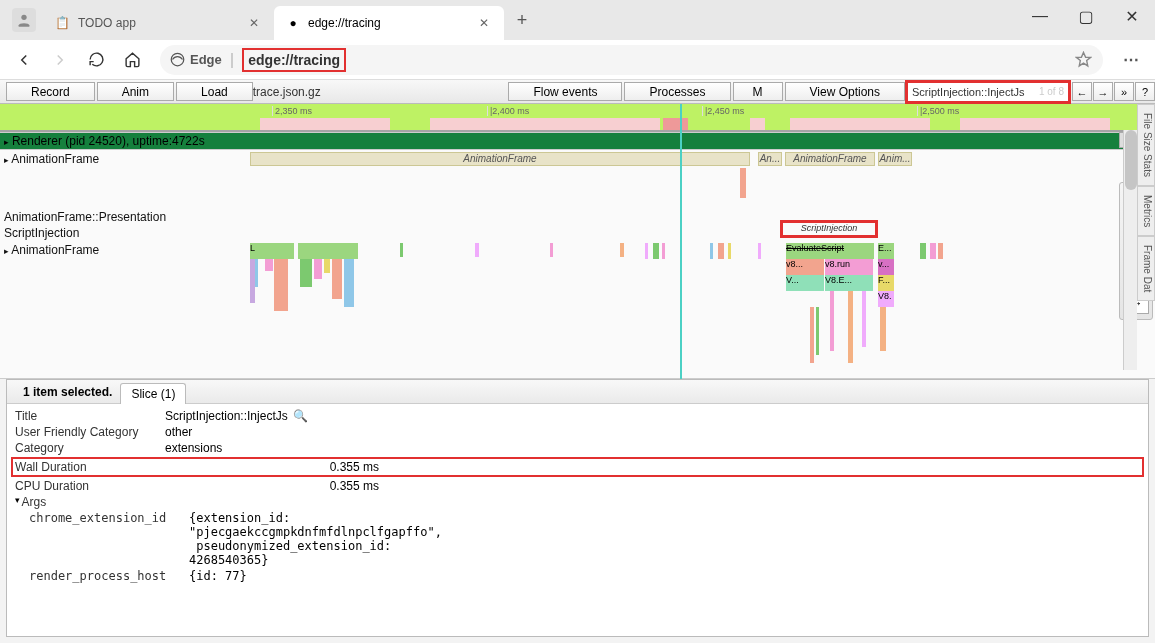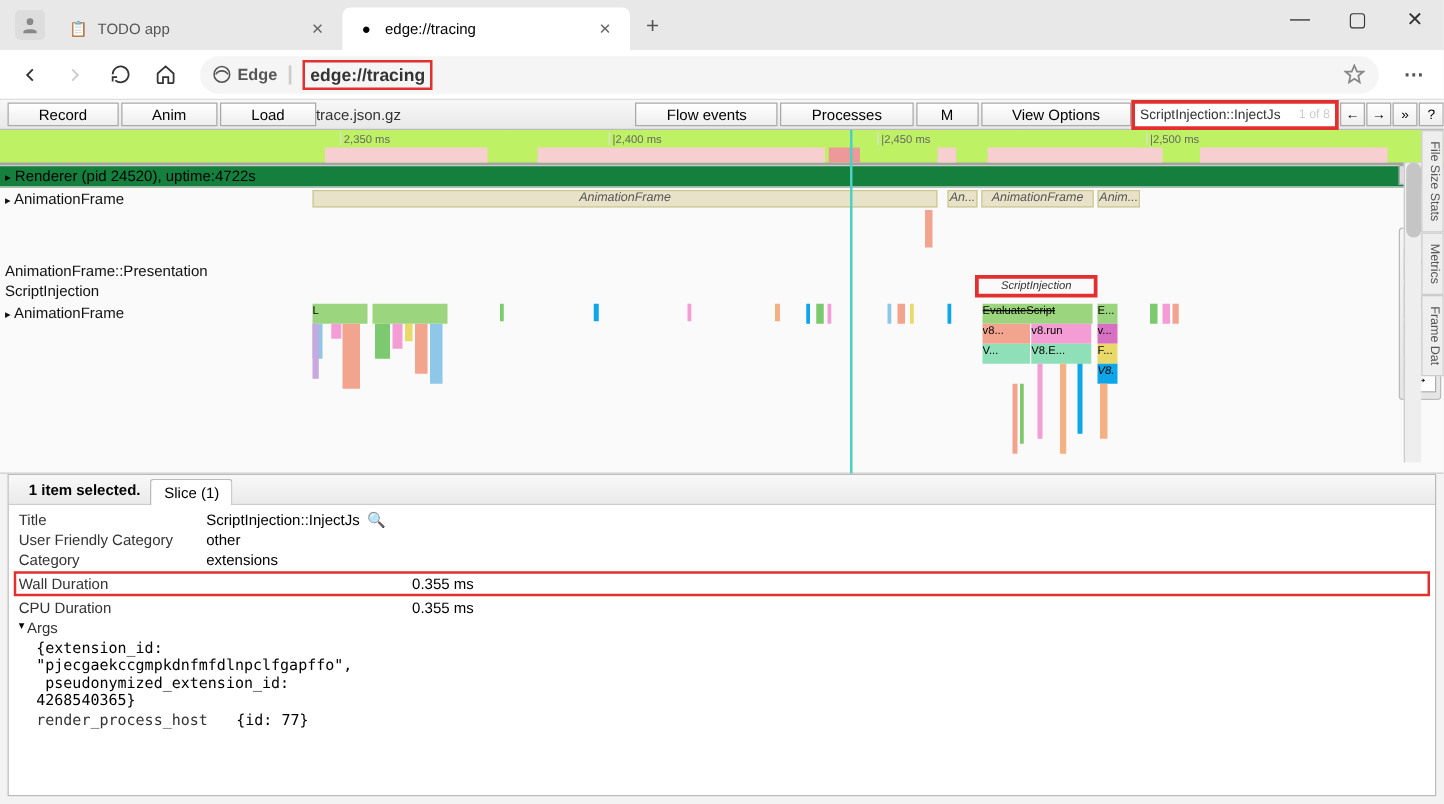--- a/index.html
+++ b/index.html
@@ -54,21 +54,21 @@
 
 .tracks { position: absolute; left: 250px; top: 48px; right: 30px; bottom: 0; }
 .anim-bar { position: absolute; top: 0; height: 14px; background: #e8e3c8; border: 1px solid #ccc794; font-size: 10px; font-style: italic; color: #555; text-align: center; overflow: hidden; }
 .trk-block { position: absolute; height: 16px; font-size: 9px; overflow: hidden; white-space: nowrap; }
 .c-lightgreen { background: #9bd67f; }
 .c-green { background: #7cc96f; }
 .c-pink { background: #f39dd4; }
 .c-salmon { background: #f2a48e; }
 .c-orange { background: #f4b183; }
 .c-blue { background: #8fc7e8; }
-.c-teal { background: #0ea5e9; font-style: italic; }
+.c-teal { background: #f0abfc; }
 .c-magenta { background: #d770c3; }
 .c-yellow { background: #e8d968; }
 .c-mint { background: #8fe0b8; }
 .c-lav { background: #c7a8e0; }
 
 .si-highlight { position: absolute; border: 3px solid #e23030; }
 
 .nav-tools { position: absolute; right: 2px; top: 78px; width: 34px; background: linear-gradient(#f5f5f5,#e5e5e5); border: 1px solid #bbb; border-radius: 3px; display: flex; flex-direction: column; align-items: center; padding: 4px 0; gap: 2px; }
 .nav-grip { width: 20px; height: 8px; background: repeating-linear-gradient(#ccc,#ccc 1px,#eee 1px,#eee 2px); }
 .nav-tool { width: 26px; height: 26px; border: 1px solid #aaa; background: #fff; display: flex; align-items: center; justify-content: center; cursor: pointer; margin: 1px 0; font-size: 13px; }
@@ -324,20 +324,21 @@
     </div>
     <div class="drow">
       <span class="dlabel">CPU Duration</span>
       <span class="dval num">0.355 ms</span>
     </div>
     <div class="drow args-toggle">
       <span style="font-size:9px;margin-right:2px">▾</span>
         <span class="dlabel" style="width:144px">Args</span>
     </div>
     <div class="drow" style="padding-left:14px">
+      <span class="dlabel mono" style="width:160px">chrome_extension_id</span>
       <span class="dval mono" style="white-space:pre">{extension_id:
 "pjecgaekccgmpkdnfmfdlnpclfgapffo",
  pseudonymized_extension_id:
 4268540365}</span>
     </div>
     <div class="drow" style="padding-left:14px">
       <span class="dlabel mono" style="width:160px">render_process_host</span>
       <span class="dval mono">{id: 77}</span>
     </div>
   </div>

